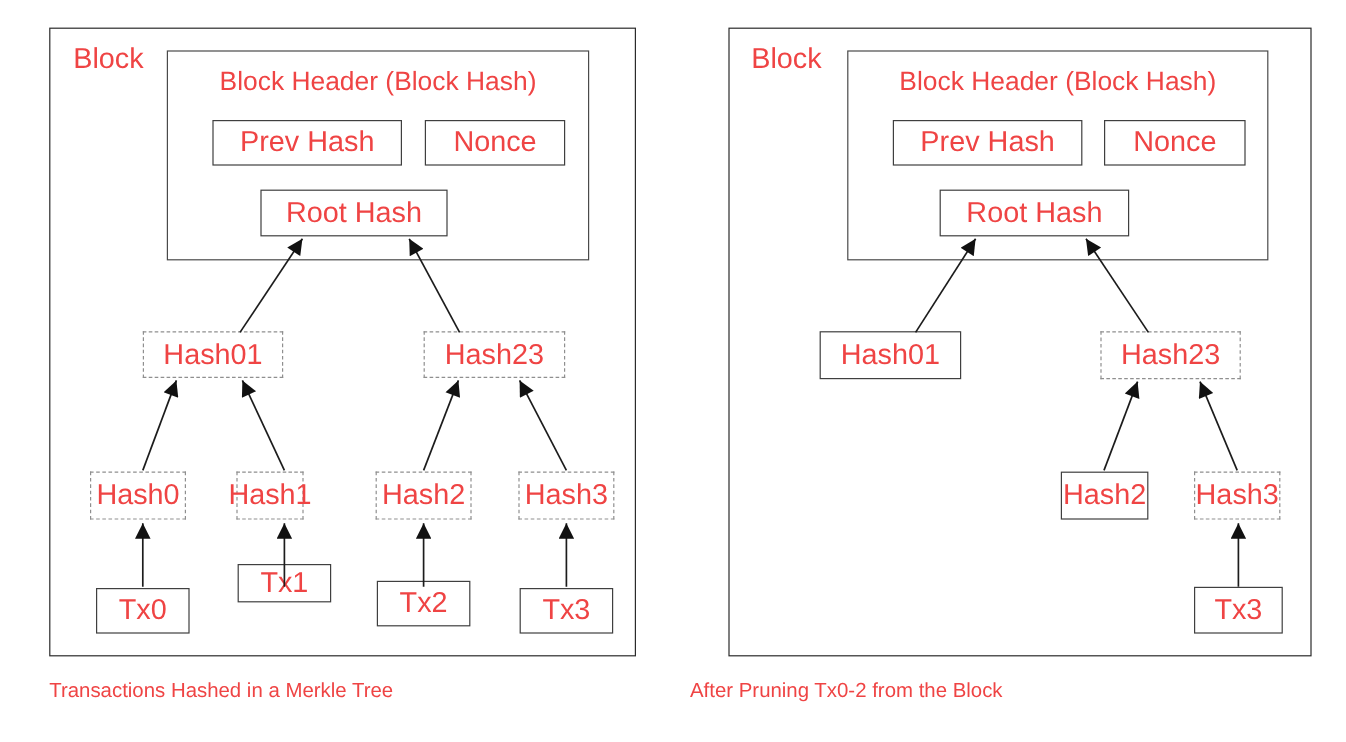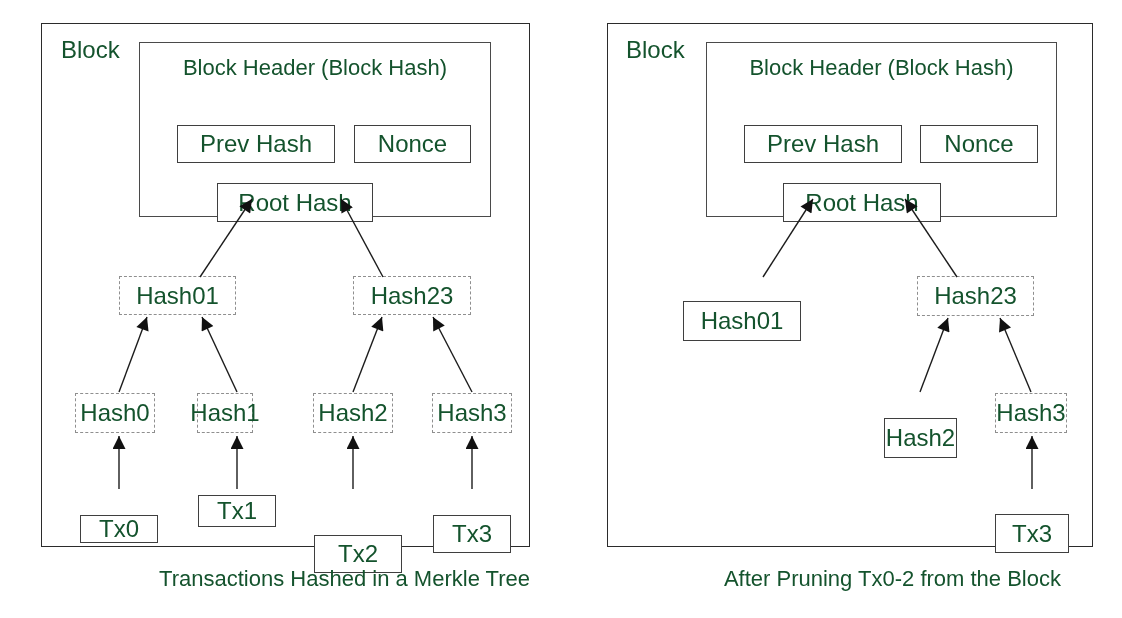--- a/index.html
+++ b/index.html
@@ -1,51 +1,51 @@
 <!DOCTYPE html>
 <html><head>
 <meta charset="utf-8">
 <style>
   html,body{margin:0;padding:0;background:#ffffff;}
   .canvas{
     position:relative;
     width:1122px;height:618px;
     background:#ffffff;
     font-family:"Liberation Sans", sans-serif;
-    color:#14532d;
+    color:#ef4444;
     overflow:hidden;
   }
   .box{
     position:absolute;
     box-sizing:border-box;
     display:flex;align-items:center;justify-content:center;
     background:#ffffff;
     font-size:24px;
     line-height:1;
     white-space:nowrap;
   }
-  .solid{border:1.5px solid #3f3f3f;margin-top:25px;}
+  .solid{border:1.5px solid #3f3f3f;}
   .dashed{border:1.5px dashed #8f8f8f;}
   .outer{border:1.5px solid #2b2b2b;background:transparent;}
   .header{border:1.5px solid #4a4a4a;background:transparent;}
   .floating-label{
     position:absolute;
     font-size:24px;line-height:1;
     white-space:nowrap;
   }
   .header-title{
     position:absolute;
     font-size:22px;line-height:1;
     text-align:center;
     white-space:nowrap;
   }
   .caption{
     position:absolute;
-    font-size:22px;line-height:1.1;
-    text-align:right;
+    font-size:17px;line-height:1.1;
+    text-align:left;
     white-space:nowrap;
   }
   .arrows{position:absolute;left:0;top:0;pointer-events:none;}
   .arrow{stroke:#1c1c1c;stroke-width:1.4;fill:none;}
 </style>
 </head>
 <body>
 
 <div class="canvas">
 
@@ -61,23 +61,23 @@
     <div class="box solid" style="left:217px;top:158px;width:156px;height:39px;">Root Hash</div>
 
     <div class="box dashed" style="left:119px;top:276px;width:117px;height:39px;">Hash01</div>
     <div class="box dashed" style="left:353px;top:276px;width:118px;height:39px;">Hash23</div>
 
     <div class="box dashed" style="left:75px;top:393px;width:80px;height:40px;">Hash0</div>
     <div class="box dashed" style="left:197px;top:393px;width:56px;height:40px;">Hash1</div>
     <div class="box dashed" style="left:313px;top:393px;width:80px;height:40px;">Hash2</div>
     <div class="box dashed" style="left:432px;top:393px;width:80px;height:40px;">Hash3</div>
 
-    <div class="box solid" style="left:80px;top:490px;width:78px;height:28px;">Tx0</div>
+    <div class="box solid" style="left:80px;top:490px;width:78px;height:38px;">Tx0</div>
     <div class="box solid" style="left:198px;top:470px;width:78px;height:32px;">Tx1</div>
-    <div class="box solid" style="left:314px;top:510px;width:88px;height:38px;">Tx2</div>
+    <div class="box solid" style="left:314px;top:484px;width:78px;height:38px;">Tx2</div>
     <div class="box solid" style="left:433px;top:490px;width:78px;height:38px;">Tx3</div>
 
     <div class="caption" style="left:41px;top:567px;width:489px;">Transactions Hashed in a Merkle Tree</div>
   </div>
 
   <div>
     <div class="box outer" style="left:607px;top:23px;width:486px;height:524px;"></div>
     <div class="floating-label" style="left:626px;top:38px;">Block</div>
 
     <div class="box header" style="left:706px;top:42px;width:351px;height:175px;"></div>

